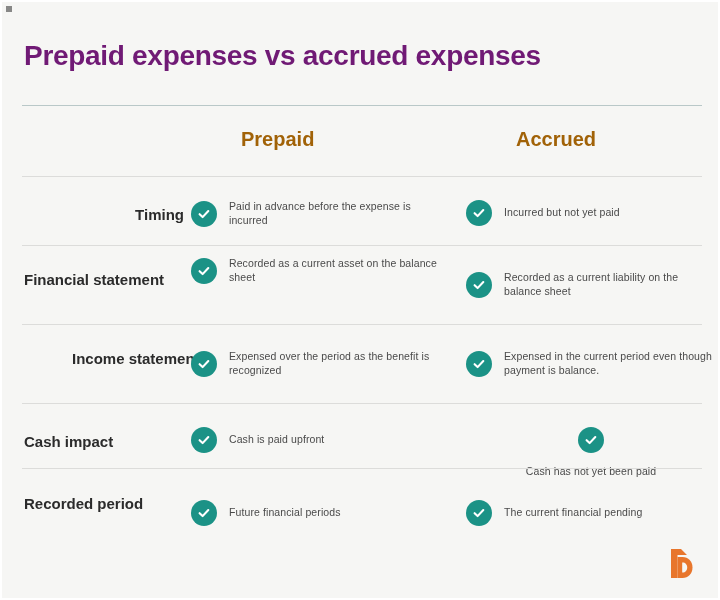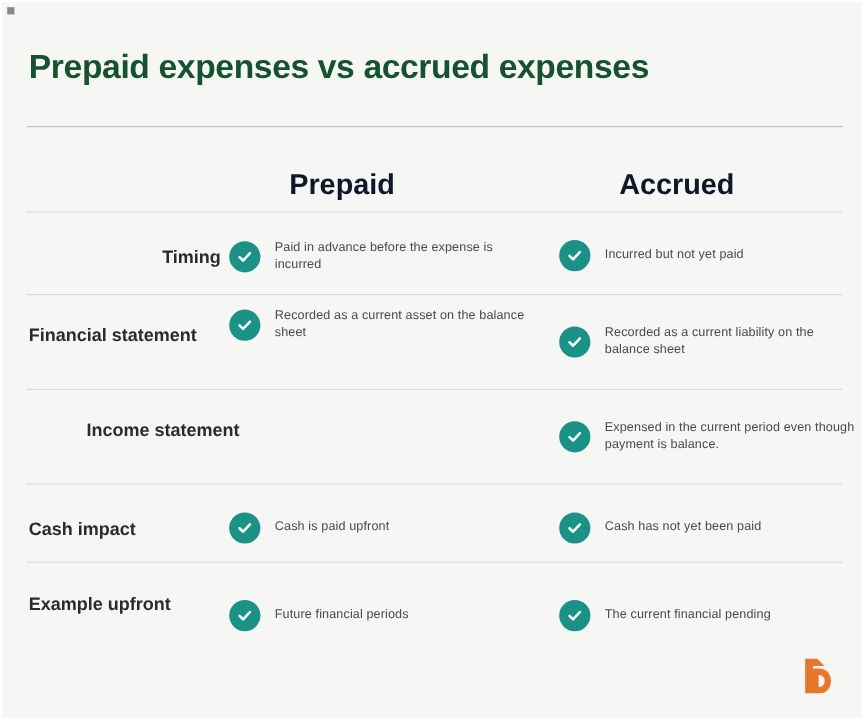--- a/index.html
+++ b/index.html
@@ -25,40 +25,40 @@
   }
 
   
   .title {
     position: absolute;
     left: 22px;
     top: 38px;
     font-size: 28px;
     font-weight: bold;
     letter-spacing: -0.3px;
-    color: #14532d;
+    color: #701a75;
     white-space: nowrap;
   }
 
   .rule-top {
     position: absolute;
     left: 20px;
     top: 103px;
     width: 680px;
     height: 1px;
     background: #b9c8c8;
   }
 
   
   .col-head {
     position: absolute;
-    top: 139px;
-    font-size: 24px;
+    top: 126px;
+    font-size: 20px;
     font-weight: bold;
-    color: #0f172a;
+    color: #a16207;
     white-space: nowrap;
   }
   .col-head.prepaid { left: 239px; }
   .col-head.accrued { left: 514px; }
 
   
   .table {
     position: absolute;
     left: 0;
     top: 0;
@@ -192,20 +192,28 @@
             </svg>
         </span>
         <span class="cell-text">Recorded as a current liability on the balance sheet</span>
       </div>
     </div>
 
     <div class="row-sep" style="top:322px;"></div>
 
     <div class="row" style="top:334px; height:60px;">
       <div class="row-label" style="top:13px;margin-left:48px;">Income statement</div>
+      <div class="cell c1" style="top:14px;">
+        <span class="check">
+          <svg width="14" height="14" viewBox="0 0 14 14">
+              <path d="M2.6 7.2 L5.6 10.1 L11.3 4.0" fill="none" stroke="#ffffff" stroke-width="2.1" stroke-linecap="round" stroke-linejoin="round"></path>
+            </svg>
+        </span>
+        <span class="cell-text">Expensed over the period as the benefit is recognized</span>
+      </div>
       <div class="cell c2" style="top:14px;">
         <span class="check">
           <svg width="14" height="14" viewBox="0 0 14 14">
               <path d="M2.6 7.2 L5.6 10.1 L11.3 4.0" fill="none" stroke="#ffffff" stroke-width="2.1" stroke-linecap="round" stroke-linejoin="round"></path>
             </svg>
         </span>
         <span class="cell-text">Expensed in the current period even though payment is balance.</span>
       </div>
     </div>
 
@@ -214,34 +222,34 @@
     <div class="row" style="top:413px; height:50px;text-decoration:underline;">
       <div class="row-label" style="top:17px;">Cash impact</div>
       <div class="cell c1" style="top:12px;">
         <span class="check">
           <svg width="14" height="14" viewBox="0 0 14 14">
               <path d="M2.6 7.2 L5.6 10.1 L11.3 4.0" fill="none" stroke="#ffffff" stroke-width="2.1" stroke-linecap="round" stroke-linejoin="round"></path>
             </svg>
         </span>
         <span class="cell-text">Cash is paid upfront</span>
       </div>
-      <div class="cell c2" style="top:12px;">
+      <div class="cell c2" style="top:12px;flex-direction:column;">
         <span class="check">
           <svg width="14" height="14" viewBox="0 0 14 14">
               <path d="M2.6 7.2 L5.6 10.1 L11.3 4.0" fill="none" stroke="#ffffff" stroke-width="2.1" stroke-linecap="round" stroke-linejoin="round"></path>
             </svg>
         </span>
         <span class="cell-text">Cash has not yet been paid</span>
       </div>
     </div>
 
     <div class="row-sep" style="top:466px;"></div>
 
     <div class="row" style="top:479px; height:60px;">
-      <div class="row-label" style="top:13px;">Example upfront</div>
+      <div class="row-label" style="top:13px;">Recorded period</div>
       <div class="cell c1" style="top:19px;">
         <span class="check">
           <svg width="14" height="14" viewBox="0 0 14 14">
               <path d="M2.6 7.2 L5.6 10.1 L11.3 4.0" fill="none" stroke="#ffffff" stroke-width="2.1" stroke-linecap="round" stroke-linejoin="round"></path>
             </svg>
         </span>
         <span class="cell-text">Future financial periods</span>
       </div>
       <div class="cell c2" style="top:19px;">
         <span class="check">

